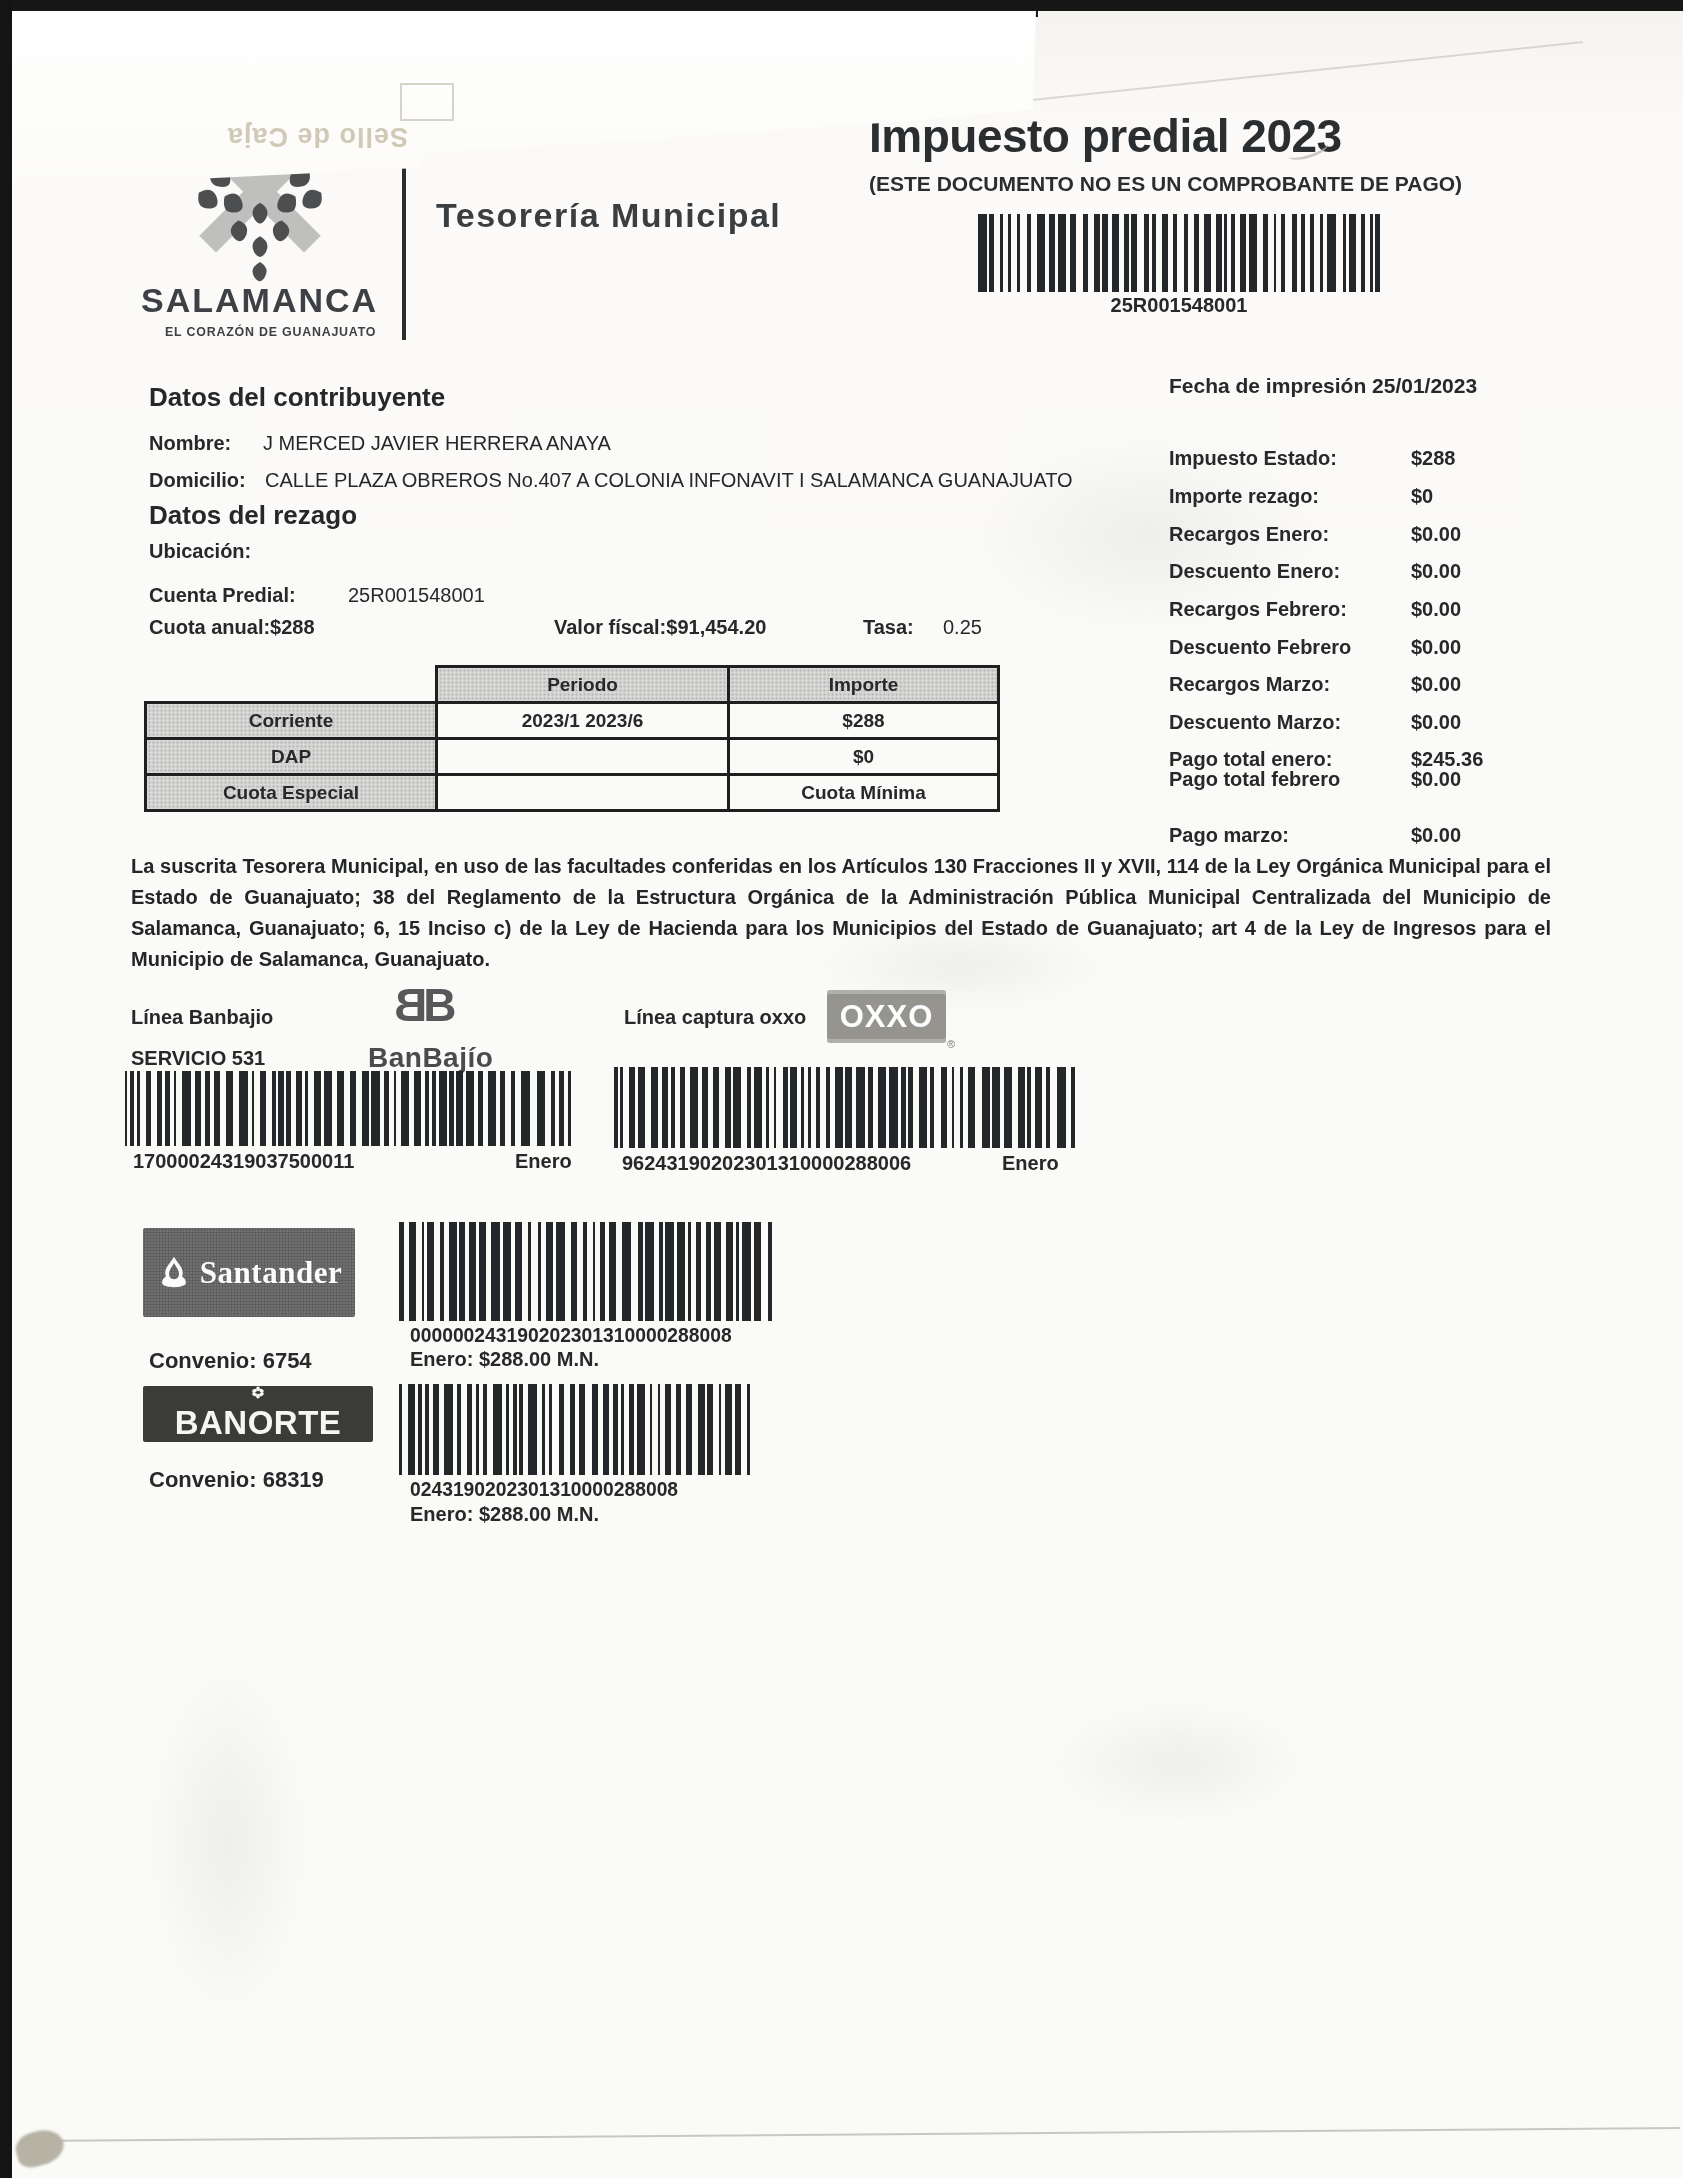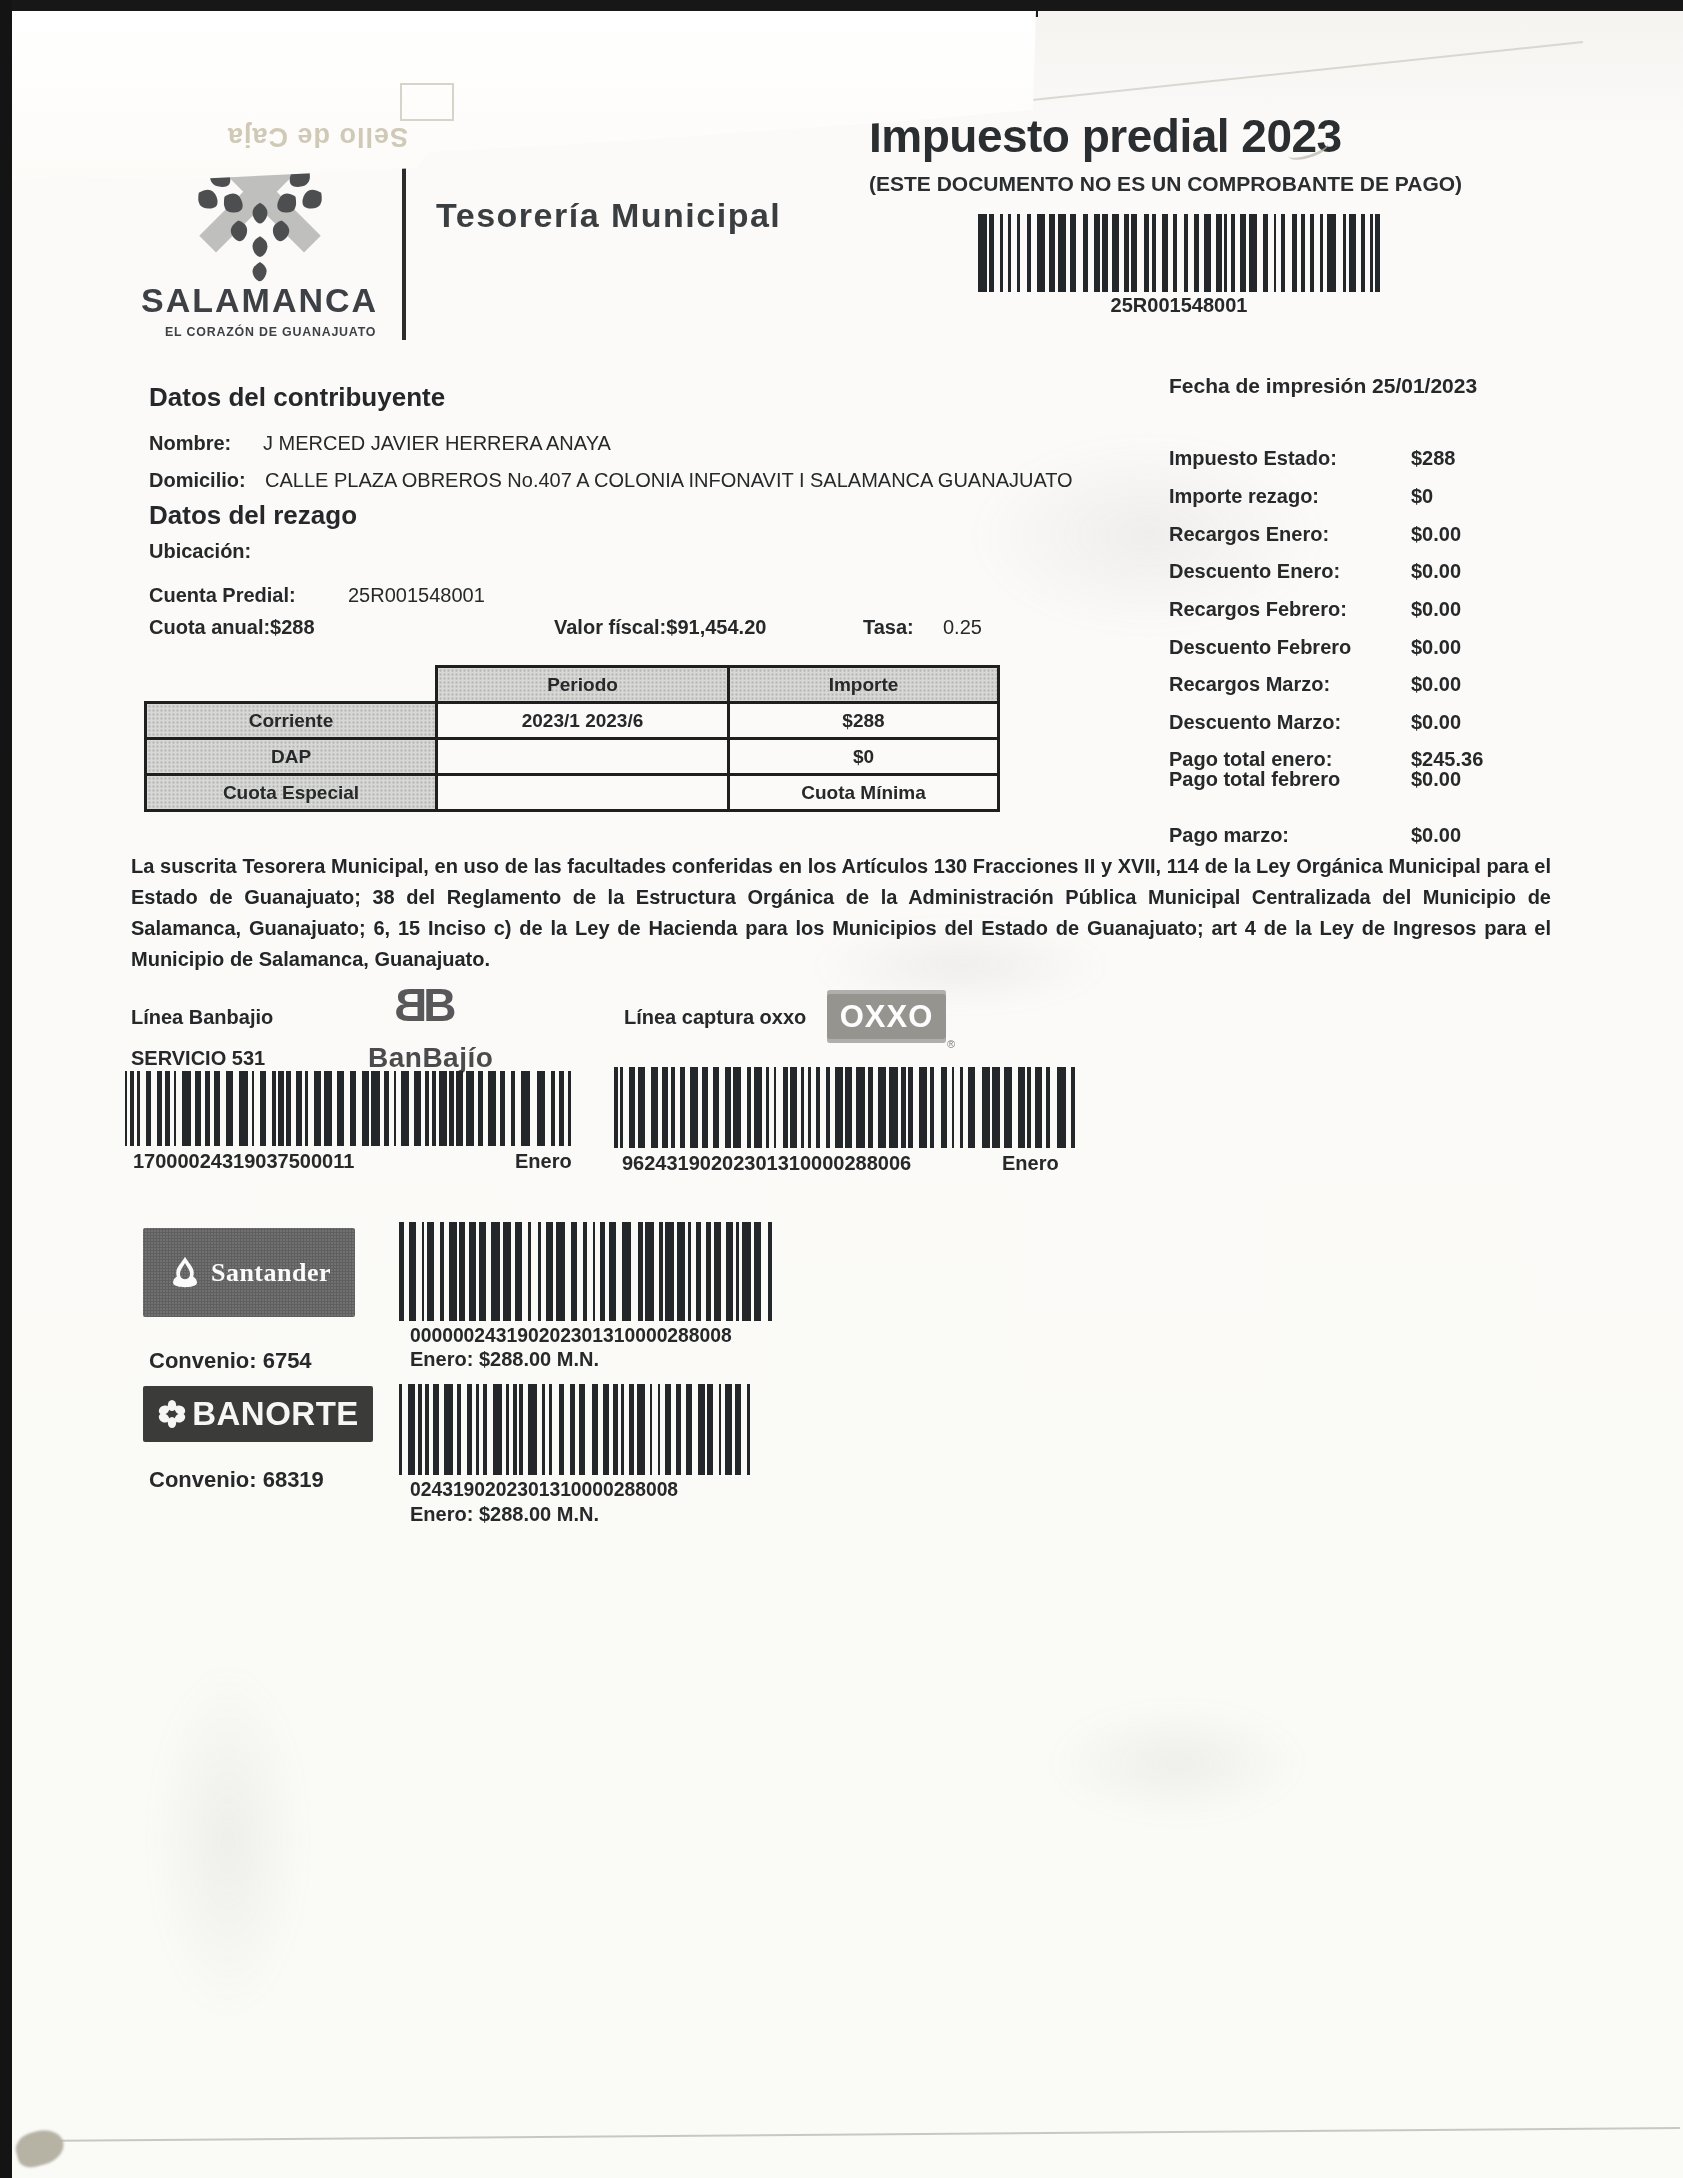--- a/index.html
+++ b/index.html
@@ -60,24 +60,24 @@
   .codeline{font-size:20px;font-weight:bold;}
   .oxxobox{left:827px;top:990px;width:119px;height:53px;background:#95948f;border-radius:3px;z-index:3;
            display:flex;align-items:center;justify-content:center;
            box-shadow:inset 0 4px 0 rgba(255,255,255,.25), inset 0 -4px 0 rgba(255,255,255,.25);}
   .oxxobox span{color:#fdfdfd;font-size:31px;font-weight:bold;letter-spacing:1px;}
   .oxxoreg{left:947px;top:1038px;font-size:11px;color:#7b7a76;}
   
   .santbox{left:143px;top:1228px;width:212px;height:89px;border-radius:2px;
            background-color:#717171;background-image:radial-gradient(rgba(40,40,40,.25) 1px,transparent 1.2px);background-size:3px 3px;
            display:flex;align-items:center;justify-content:center;gap:8px;}
-  .santbox .santword{color:#fbfbfb;font-family:"Liberation Serif",serif;font-size:26px;font-weight:600;letter-spacing:0.5px;}
+  .santbox .santword{color:#fbfbfb;font-family:"Liberation Serif",serif;font-size:31px;font-weight:600;letter-spacing:0.5px;}
   .bc-santander{left:399px;top:1222px;width:373px;height:99px;}
   .banobox{left:143px;top:1386px;width:230px;height:56px;background:#3b3c3a;border-radius:2px;
-           display:flex;align-items:center;justify-content:center;gap:5px;}
+           display:flex;align-items:center;justify-content:center;gap:5px;flex-direction:column;}
   .banobox .banoword{color:#f6f6f4;font-size:33px;font-weight:bold;letter-spacing:0.5px;}
   .bc-banorte{left:399px;top:1384px;width:354px;height:91px;}
   .convenio{font-size:22px;font-weight:bold;}
   
   .ghost{border-radius:50%;filter:blur(9px);background:radial-gradient(rgba(135,135,135,.10),rgba(135,135,135,0) 70%);}
   .botline{left:25px;top:2140px;width:1655px;height:2px;background:#c9c7c1;transform:rotate(-.45deg);transform-origin:left center;}
   .botblob{left:16px;top:2131px;width:48px;height:34px;background:#b6b2a4;border-radius:50% 60% 60% 40%;transform:rotate(-15deg);filter:blur(1px);z-index:62;}
   .squig{left:1287px;top:141px;width:42px;height:14px;border-bottom:3px solid #b9b6ae;border-radius:50%;transform:rotate(-18deg);opacity:.7;}
 </style>
 </head>

